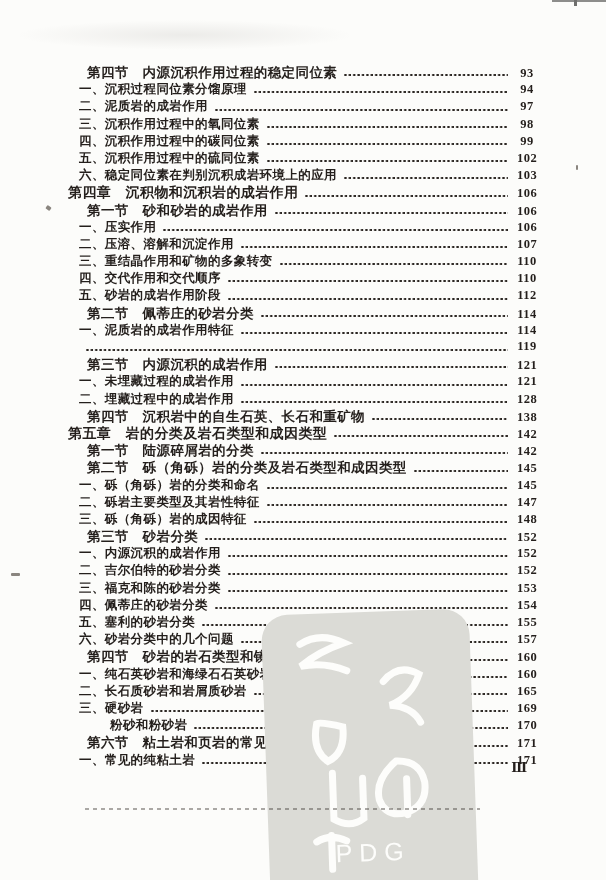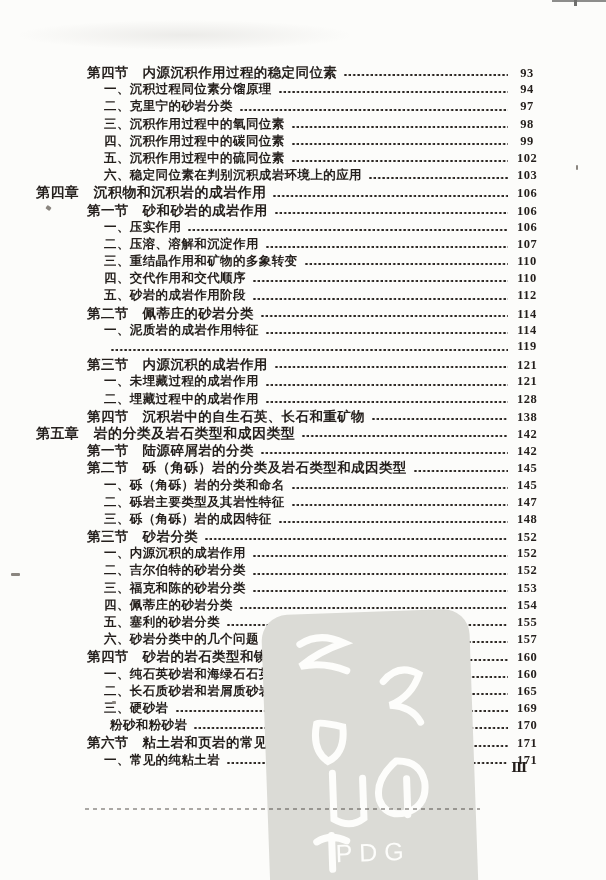--- a/index.html
+++ b/index.html
@@ -13,23 +13,23 @@
     margin:0 auto;
   }
   .toc{position:absolute;top:64px;left:0;right:0;}
   .row{
     display:flex;align-items:baseline;
     height:17.2px;
     padding-right:64px;
     box-sizing:border-box;
   }
   .row .title{white-space:nowrap;letter-spacing:0.4px;}
-  .row.chapter{padding-left:36px;font-weight:700;font-size:14px;}
+  .row.chapter{padding-left:68px;font-weight:700;font-size:14px;}
   .row.section{padding-left:87px;font-weight:700;font-size:13.5px;}
-  .row.item{padding-left:104px;font-weight:600;font-size:12.5px;}
+  .row.item{padding-left:79px;font-weight:600;font-size:12.5px;}
   .row.sub{padding-left:110px;font-weight:600;font-size:12.5px;}
   .leader{
     flex:1 1 auto;min-width:10px;
     align-self:flex-end;
     height:4px;margin:0 4px 4px 7px;
     background-image:radial-gradient(circle at 1.6px 2px,#2b2622 1.15px,rgba(0,0,0,0) 1.5px);
     background-size:4.4px 4px;
     background-repeat:repeat-x;
   }
   .page-num{
@@ -85,21 +85,21 @@
       <span class="page-num">93</span>
     </div>
 
     <div class="row item">
       <span class="title">一、沉积过程同位素分馏原理</span>
       <span class="leader"></span>
       <span class="page-num">94</span>
     </div>
 
     <div class="row item">
-      <span class="title">二、克里宁的砂岩分类</span>
+      <span class="title">二、泥质岩的成岩作用</span>
       <span class="leader"></span>
       <span class="page-num">97</span>
     </div>
 
     <div class="row item">
       <span class="title">三、沉积作用过程中的氧同位素</span>
       <span class="leader"></span>
       <span class="page-num">98</span>
     </div>
 

